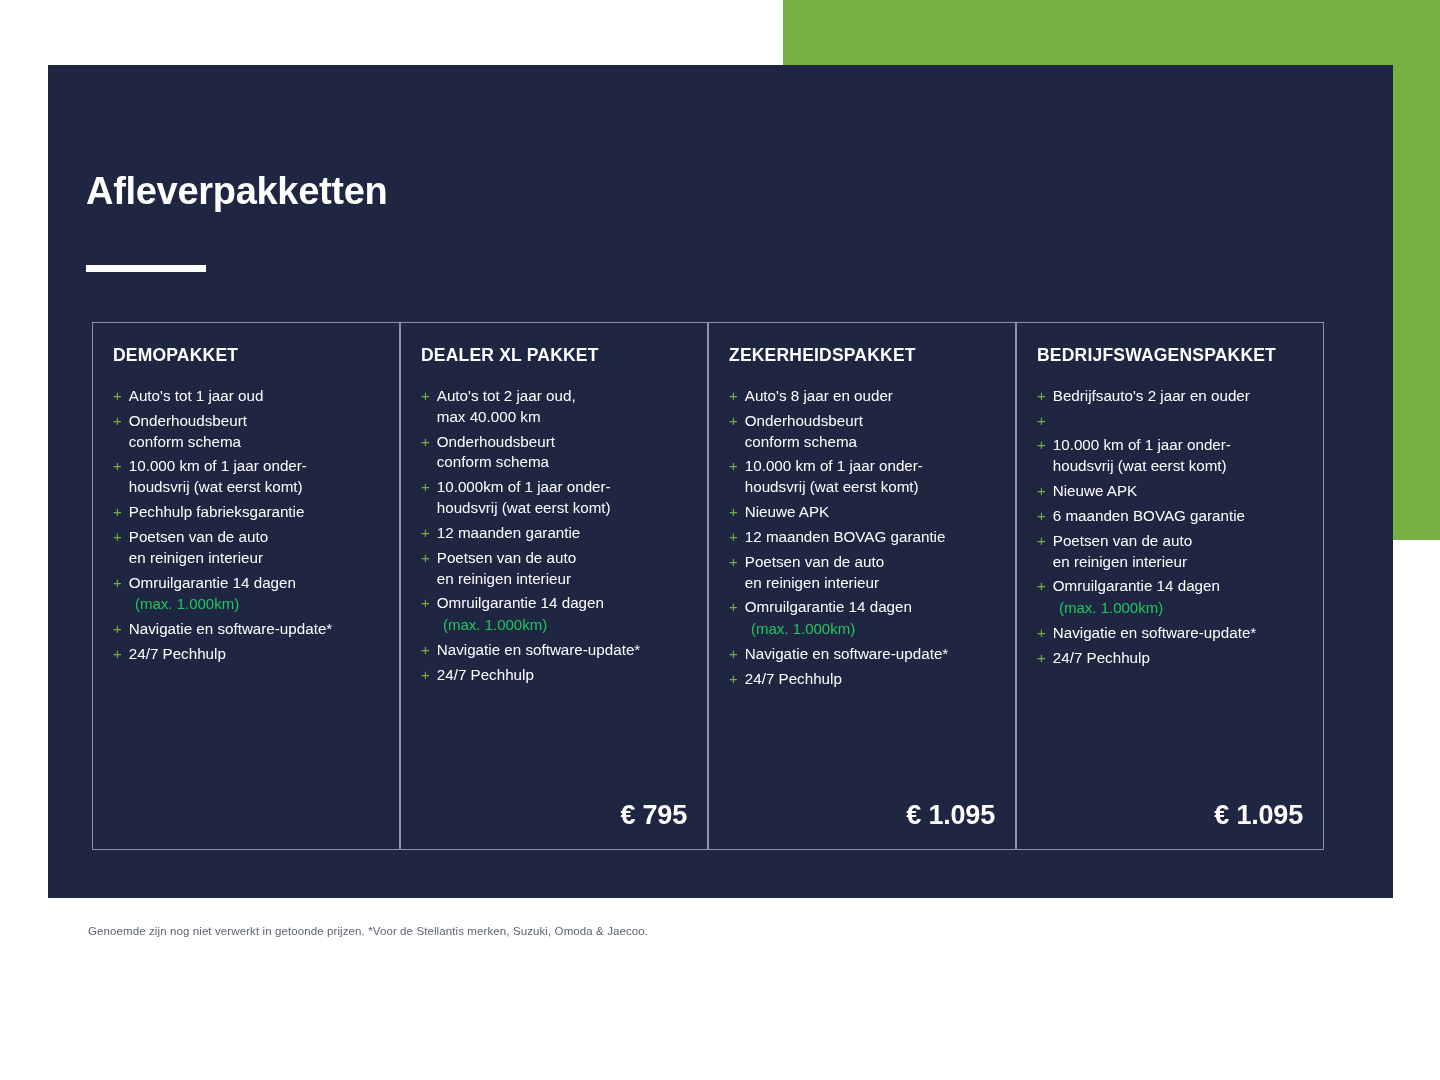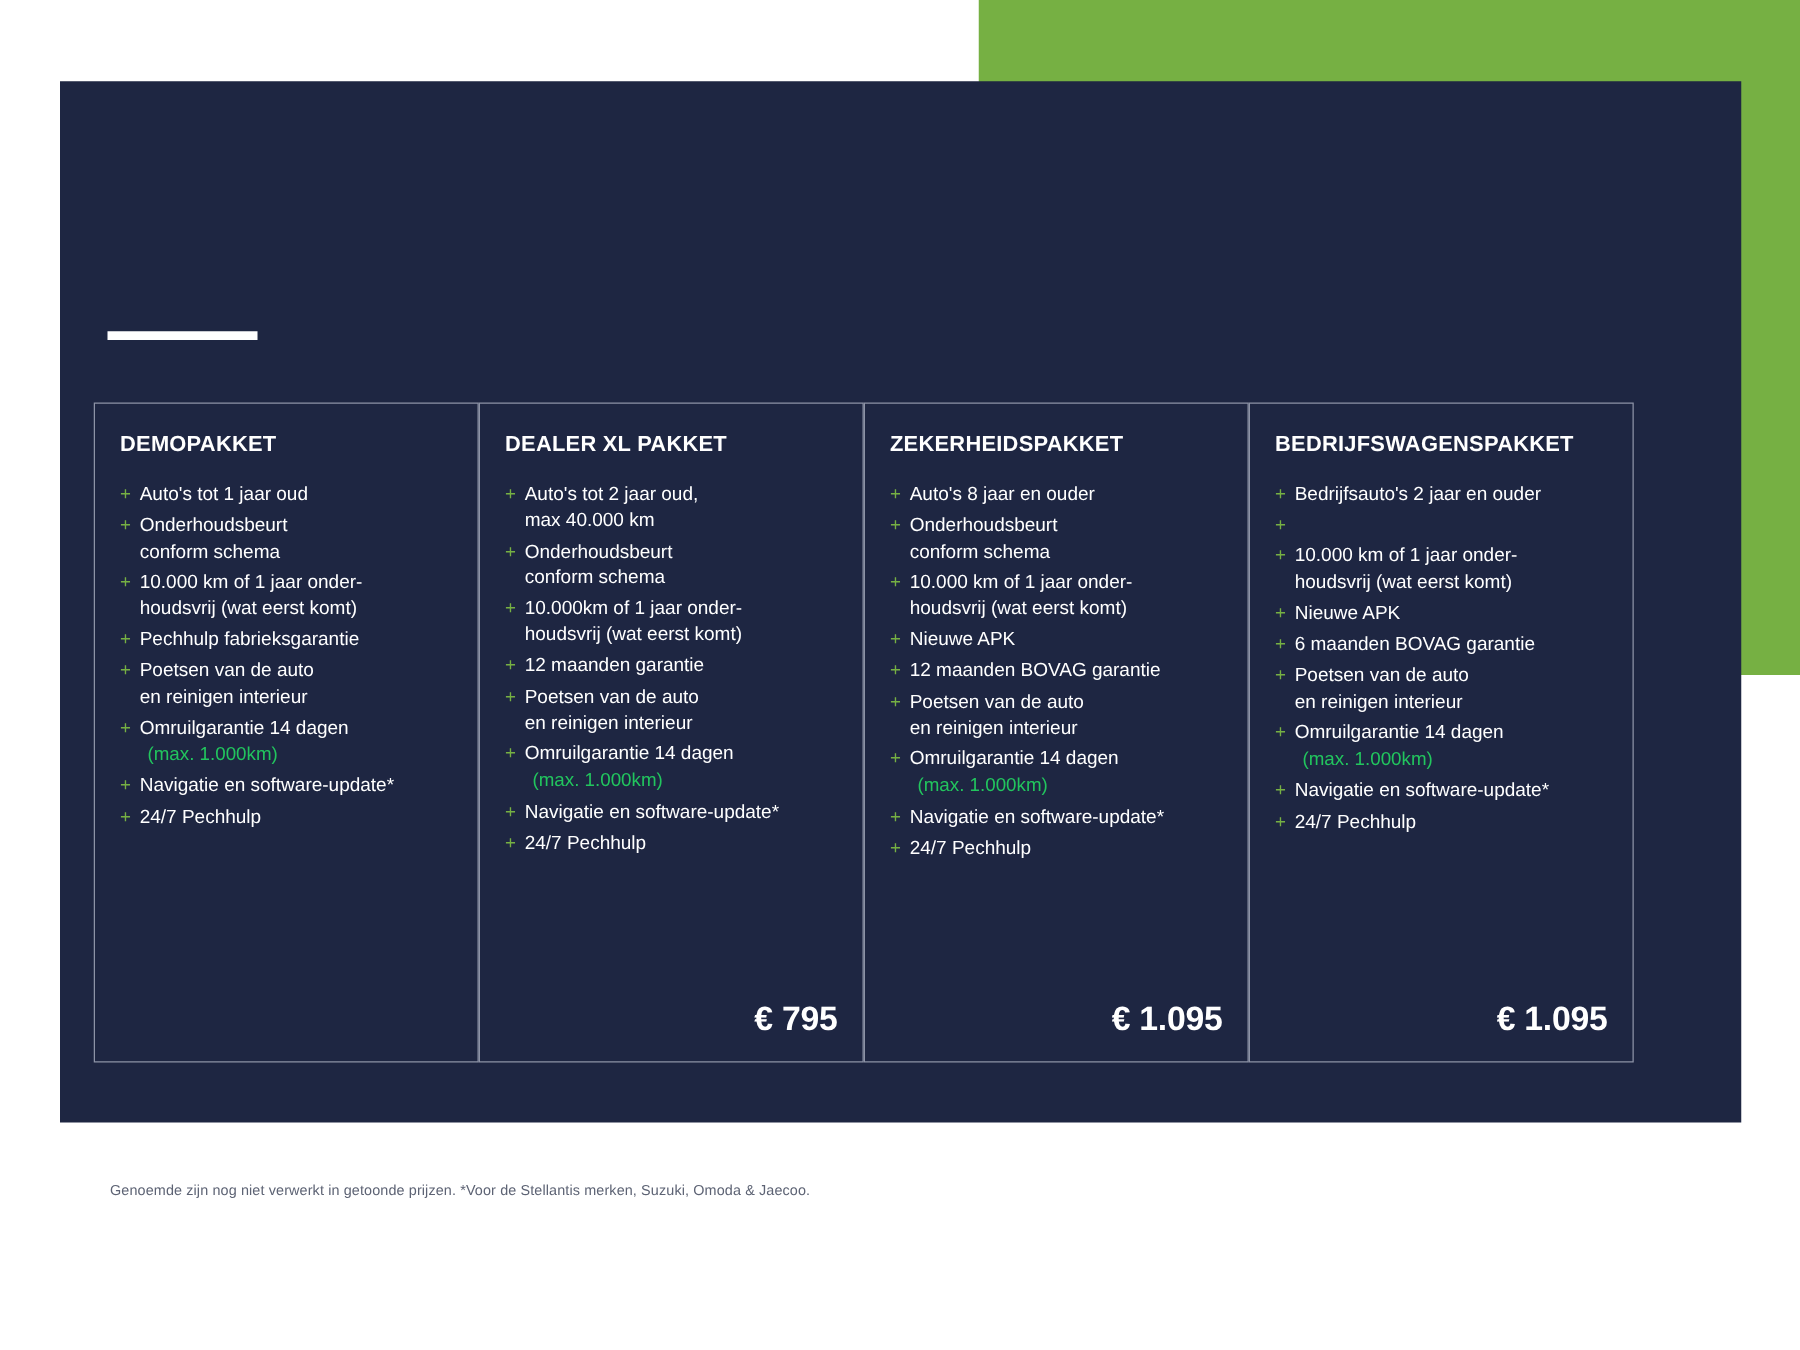--- a/index.html
+++ b/index.html
@@ -47,21 +47,21 @@
     position: absolute;
     top: 200px;
     left: 38px;
     width: 120px;
     height: 7px;
     background: #ffffff;
   }
   .cards {
     position: absolute;
     top: 257px;
-    left: 27px;
+    left: 44px;
     right: 36px;
     display: flex;
     gap: 0;
   }
   .card {
     position: relative;
     width: 308px;
     min-height: 528px;
     border: 1.5px solid #8d93a6;
     padding: 22px 20px 18px 20px;
@@ -106,35 +106,36 @@
   .price {
     color: #ffffff;
     font-size: 27px;
     font-weight: bold;
     text-align: right;
     margin-top: 14px;
     letter-spacing: -0.2px;
   }
   .footnote {
     position: absolute;
-    top: 947px;
+    top: 925px;
     left: 88px;
     color: #5d6374;
     font-size: 11.5px;
     letter-spacing: 0.1px;
   }
 </style>
 </head>
 <body>
 
 <div class="page">
 
   <div class="green-block"></div>
 
   <div class="panel">
+    <div class="panel-title">Afleverpakketten</div>
     <div class="title-rule"></div>
 
     <div class="cards">
 
       <div class="card">
         <div class="card-title">DEMOPAKKET</div>
         <ul class="feature-list">
           <li class="feature">
               <span class="plus">+</span>
               <span class="feature-text">Auto's tot 1 jaar oud</span>

